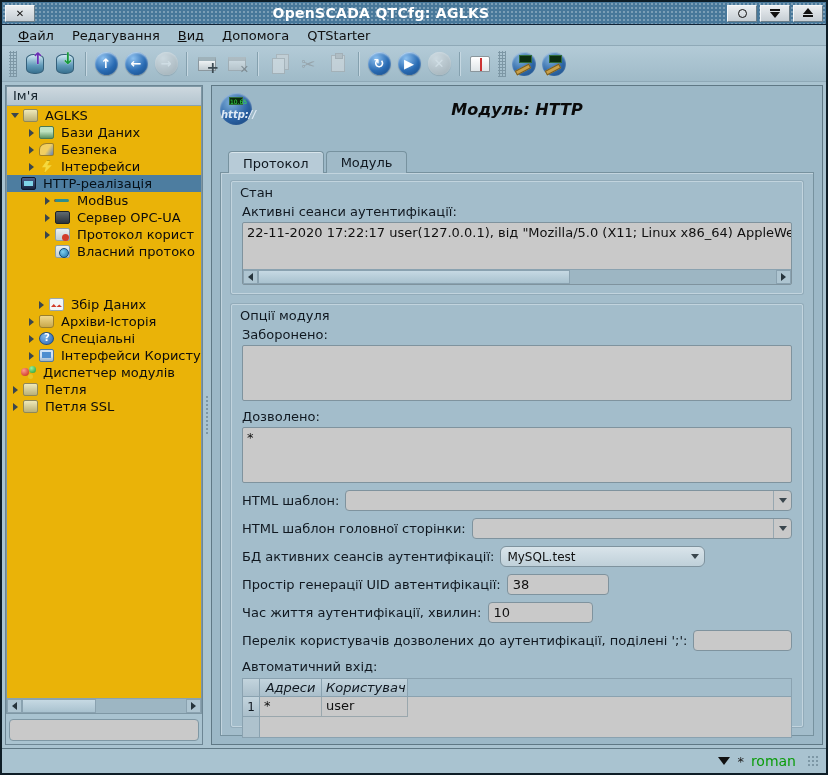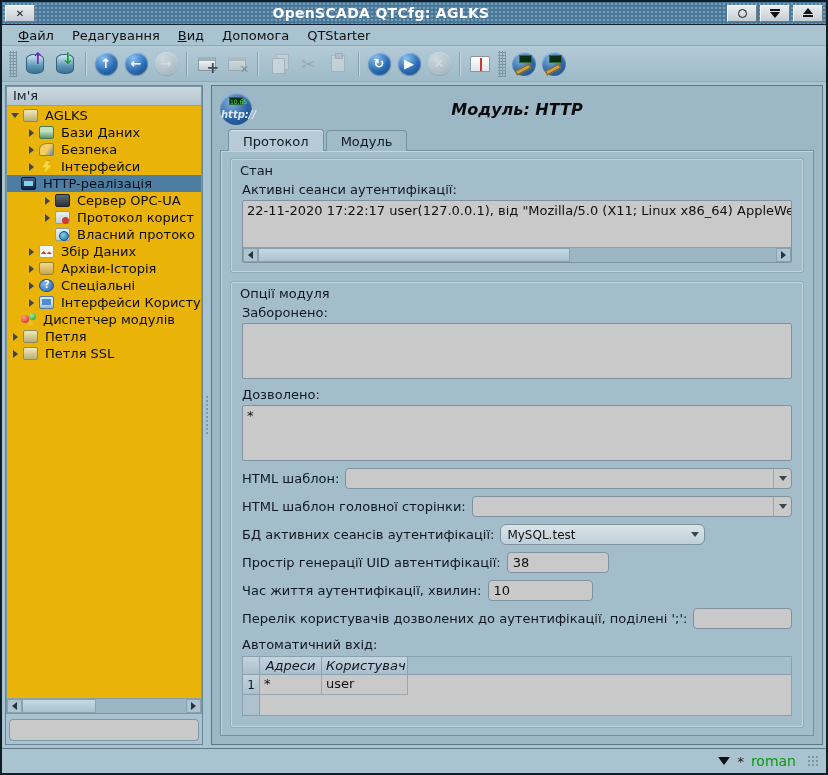--- a/index.html
+++ b/index.html
@@ -121,21 +121,21 @@
 
   
   .mainpanel { flex:1; border:1px solid #5f7885; background:#9cb8c7; display:flex; flex-direction:column; padding:4px 8px 8px 8px; min-width:0; }
   .panel-head { height:38px; flex:none; display:flex; align-items:center; position:relative; }
   .mod-icon { width:32px; height:32px; border-radius:50%; position:relative; flex:none;
     background:radial-gradient(circle at 35% 30%, #7fb0da, #2b62a4 55%, #143e74); box-shadow:inset 0 1px 2px rgba(255,255,255,.5); }
   .mod-icon .led { position:absolute; top:4px; left:9px; width:14px; height:8px; background:#0a2a0c; border:1px solid #2f6b3a; color:#34e04a; font-size:6px; line-height:7px; text-align:center; }
   .mod-icon .http { position:absolute; bottom:5px; left:1px; font-size:10px; font-weight:bold; color:#dfeaf5; font-style:italic; }
   .panel-title { position:absolute; left:0; right:0; text-align:center; font-size:16px; font-weight:bold; font-style:italic; color:#0a0a0a; }
 
-  .tabs { height:22px; flex:none; display:flex; align-items:flex-end; padding-left:8px; }
+  .tabs { height:22px; flex:none; display:flex; padding-left:8px;margin-top:22px; }
   .tab { padding:3px 14px 2px 14px; font-size:13px; color:#101820; border:1px solid #77929f; border-bottom:none;
     border-radius:4px 4px 0 0; background:#a0bac8; margin-right:2px; position:relative; top:1px; }
   .tab.active { background:#b7cbd7; padding-top:4px; font-weight:normal; z-index:2; box-shadow:inset 0 1px 0 #d8e5ec; }
   .tabframe { flex:1; border:1px solid #77929f; background:#a3bdcb; box-shadow:inset 1px 1px 0 #c2d4de; padding:8px 10px; display:flex; flex-direction:column; min-height:0; }
 
   .group { position:relative; border:1px solid #c2d4de; box-shadow:0 0 0 1px rgba(95,120,133,.25); border-radius:2px; padding:22px 10px 8px 10px; }
   .group-title { position:absolute; top:3px; left:8px; font-size:13px; color:#101820; }
   .flabel { font-size:13px; color:#101820; margin-bottom:3px; }
 
   .textedit { background:#c9c9c9; border:1px solid #7f939e; border-radius:2px; }
@@ -301,36 +301,43 @@
             </div>
             <div class="trow selected" style="">
               <span class="exp"></span>
               <span class="ticon t-http"></span>
               <span class="tlabel">HTTP-реалізація</span>
             </div>
             <div class="trow" style="padding-left: 34px;">
               <span class="exp">
                 <span class="c"></span>
               </span>
+              <span class="ticon t-modbus"></span>
+              <span class="tlabel">ModBus</span>
+            </div>
+            <div class="trow" style="padding-left: 34px;">
+              <span class="exp">
+                <span class="c"></span>
+              </span>
               <span class="ticon t-opcua"></span>
               <span class="tlabel">Сервер OPC-UA</span>
             </div>
             <div class="trow" style="padding-left: 34px;">
               <span class="exp">
                 <span class="c"></span>
               </span>
               <span class="ticon t-userproto"></span>
               <span class="tlabel">Протокол корист</span>
             </div>
             <div class="trow" style="padding-left: 34px; text-align: center;">
               <span class="exp"></span>
               <span class="ticon t-selfproto"></span>
               <span class="tlabel">Власний протоко</span>
             </div>
-            <div class="trow" style="padding-left: 18px;">
+            <div class="trow" style="padding-left: 28px; margin-top: 36px;">
               <span class="exp">
                 <span class="c"></span>
               </span>
               <span class="ticon t-daq"></span>
               <span class="tlabel">Збір Даних</span>
             </div>
             <div class="trow" style="padding-left: 18px;">
               <span class="exp">
                 <span class="c"></span>
               </span>

